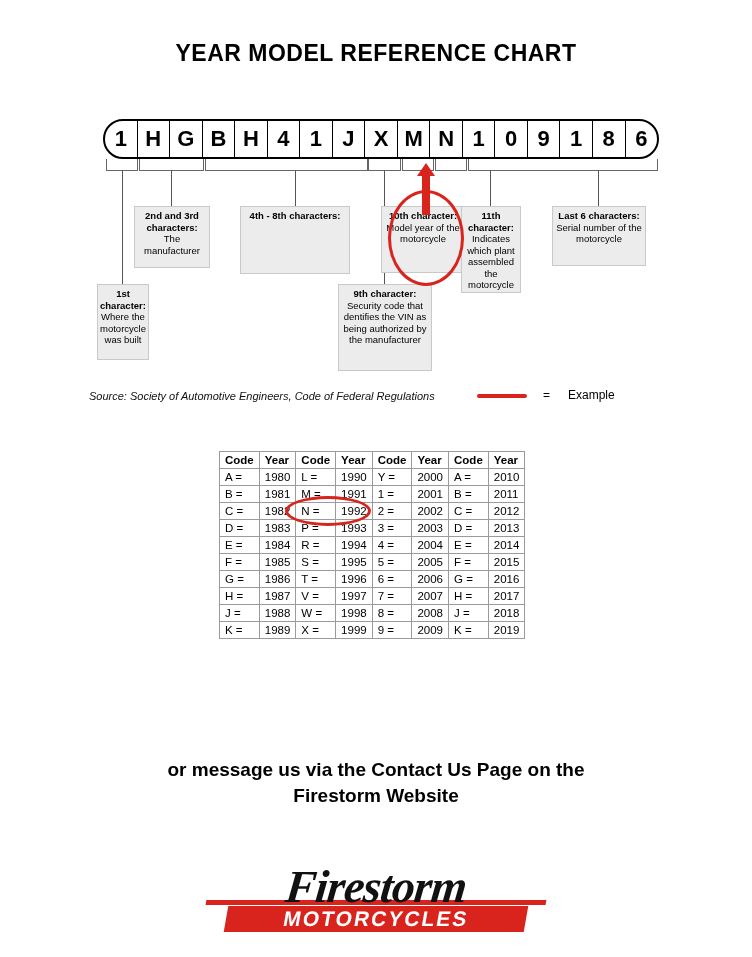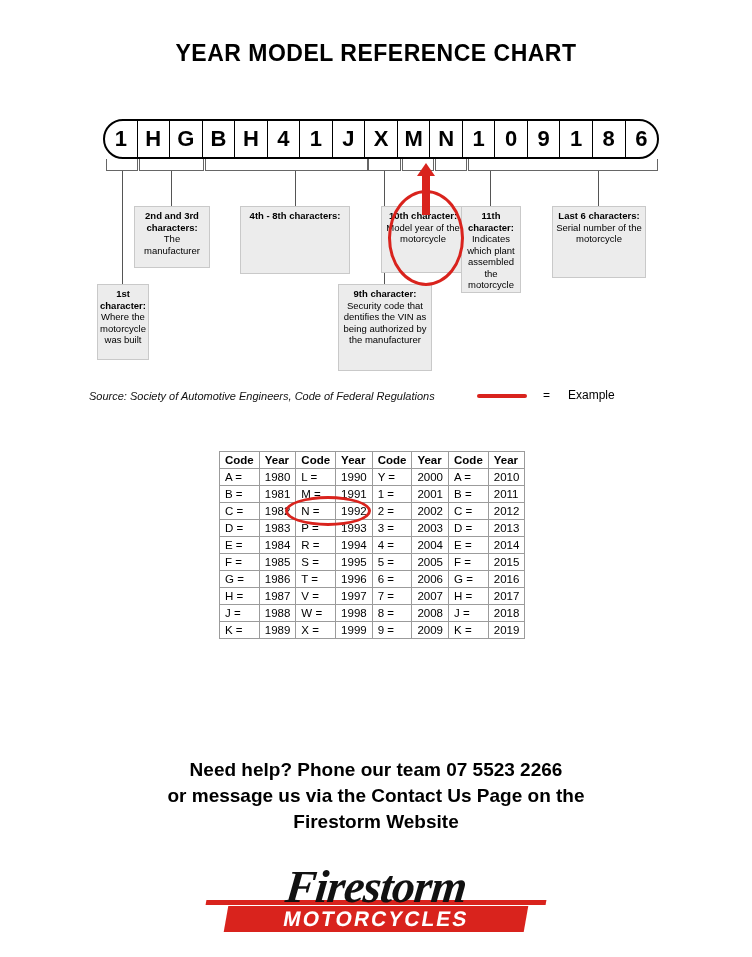--- a/index.html
+++ b/index.html
@@ -264,21 +264,21 @@
 <div class="callout" style="left:381px; top:206px; width:84px; height:67px;">
   <b>10th character:</b>
   <div>Model year of the motorcycle</div>
 </div>
 
 <div class="callout" style="left:461px; top:206px; width:60px; height:87px;">
   <b>11th character:</b>
   <div>Indicates which plant assembled the motorcycle</div>
 </div>
 
-<div class="callout" style="left:552px; top:206px; width:94px; height:72px;">
+<div class="callout" style="left:552px; top:206px; width:94px; height:60px;">
   <b>Last 6 characters:</b>
   <div>Serial number of the motorcycle</div>
 </div>
 
 <div class="red-ellipse" style="left:388px; top:190px; width:76px; height:96px;"></div>
 <div class="arrow-shaft" style="left:422px; top:175px; width:8px; height:40px;"></div>
 <div class="arrow-head" style="left:417px; top:163px;"></div>
 
 <div class="source" style="left:89px; top:390px;">Source:  Society of Automotive Engineers, Code of Federal Regulations</div>
 <div class="legend-dash" style="left:477px; top:394px; width:50px;"></div>
@@ -398,21 +398,20 @@
       <td class="year-cell">2009</td>
       <td class="code-cell">K =</td>
       <td class="year-cell">2019</td>
     </tr>
   </tbody>
 </table>
 
 <div class="red-ellipse" style="left:285px; top:496px; width:86px; height:30px;"></div>
 
 <div class="footer">
-  <div>Need help?  Phone our team 07 5523 2266</div>
   <div>or message us via the Contact Us Page on the</div>
   <div>Firestorm Website</div>
 </div>
 
 <div class="logo">
   <div class="logo-bar" style="left:10px; top:40px; width:340px; height:5px;"></div>
   <div class="logo-word">Firestorm</div>
   <div class="logo-sub">MOTORCYCLES</div>
 </div>
 

